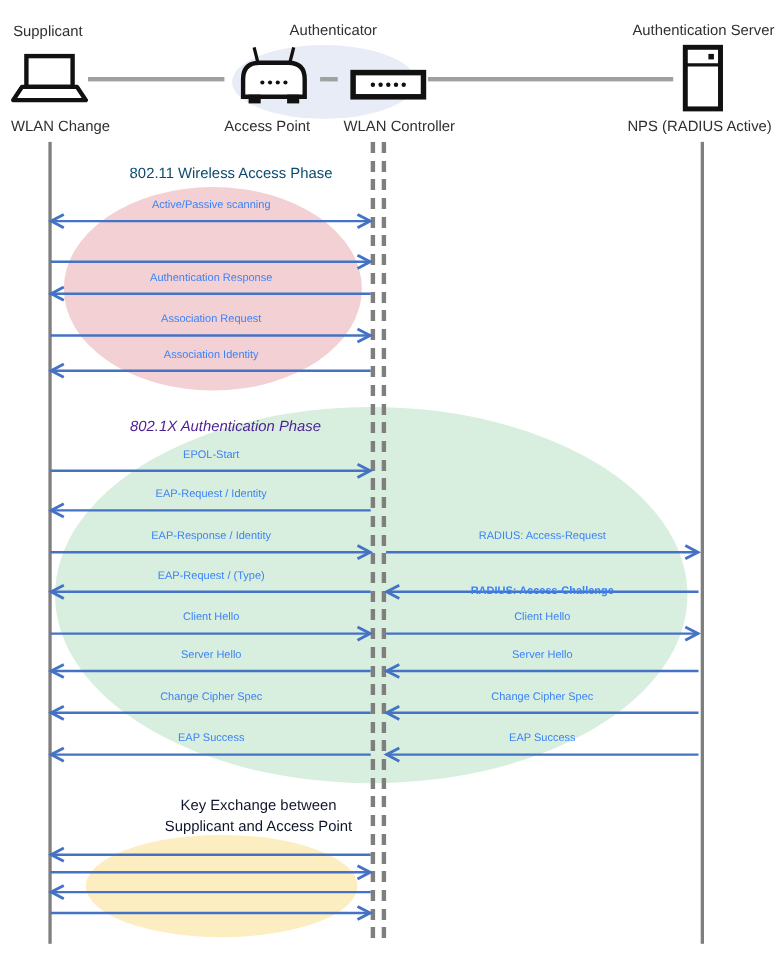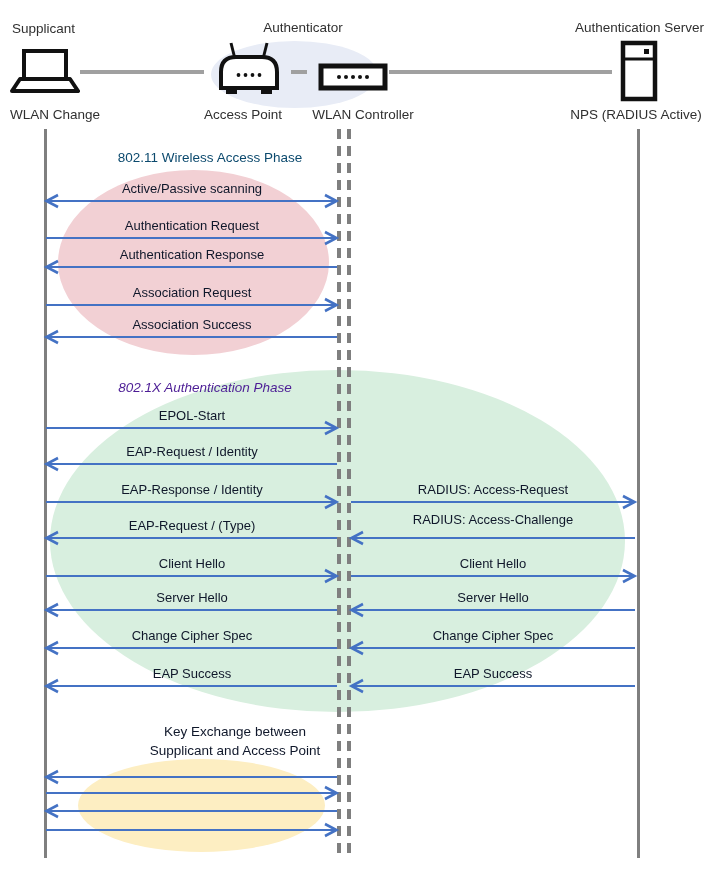--- a/index.html
+++ b/index.html
@@ -10,22 +10,22 @@
   .lifeline.solid{width:3px;background:#7f7f7f;}
   .lifeline.dashed{width:4px;
     background:repeating-linear-gradient(to bottom,#7f7f7f 0px,#7f7f7f 10px,transparent 10px,transparent 17px);}
   .connector{position:absolute;top:70px;height:4px;background:#a0a0a0;z-index:1;}
   .icon{position:absolute;z-index:2;}
   .role-label{position:absolute;font-size:13.5px;color:#303030;z-index:4;white-space:nowrap;}
   .dev-label{position:absolute;font-size:13.5px;color:#303030;z-index:4;white-space:nowrap;}
   .centered{transform:translateX(-50%);}
   .phase-title{position:absolute;font-size:13.5px;z-index:4;white-space:pre-line;
                text-align:center;line-height:19px;transform:translateX(-50%);}
-  .msg-label{position:absolute;width:300px;text-align:center;font-size:13px;
-             color:#0f172a;z-index:4;white-space:nowrap;}
+  .msg-label{position:absolute;width:300px;text-align:center;font-size:10px;
+             color:#3b82f6;z-index:4;white-space:nowrap;}
 </style>
 </head>
 <body>
 
 <div class="canvas" id="root">
 
   <div class="ellipse" style="left:211px;top:41px;width:167px;height:67px;background:#e8ecf6;"></div>
   <div class="ellipse" style="left:58px;top:170px;width:271px;height:185px;background:#f2d0d4;"></div>
   <div class="ellipse" style="left:50px;top:370px;width:575px;height:342px;background:#d8efdf;"></div>
   <div class="ellipse" style="left:78px;top:759px;width:247px;height:93px;background:#fdeec2;"></div>
@@ -88,36 +88,35 @@
 <svg width="293" height="18" style="position: absolute; left: 45px; top: 192px; overflow: visible; z-index: 3;">
       <line x1="1" y1="9" x2="292" y2="9" stroke="#4472c4" stroke-width="2.2"></line>
       <polyline points="280,3 291.5,9 280,15" fill="none" stroke="#4472c4" stroke-width="2.6"></polyline>
       <polyline points="13,3 1.5,9 13,15" fill="none" stroke="#4472c4" stroke-width="2.6"></polyline>
     </svg>
     <div class="msg-label" style="left: 42px; top: 181px;">Active/Passive scanning</div>
     <svg width="293" height="18" style="position: absolute; left: 45px; top: 229px; overflow: visible; z-index: 3;">
       <line x1="1" y1="9" x2="292" y2="9" stroke="#4472c4" stroke-width="2.2"></line>
       <polyline points="280,3 291.5,9 280,15" fill="none" stroke="#4472c4" stroke-width="2.6"></polyline>
     </svg>
-    <div class="msg-label" style="left: 42px; top: 218px;">Authentication Request</div>
     <svg width="293" height="18" style="position: absolute; left: 45px; top: 258px; overflow: visible; z-index: 3;">
       <line x1="1" y1="9" x2="292" y2="9" stroke="#4472c4" stroke-width="2.2"></line>
       <polyline points="13,3 1.5,9 13,15" fill="none" stroke="#4472c4" stroke-width="2.6"></polyline>
     </svg>
     <div class="msg-label" style="left: 42px; top: 247px;">Authentication Response</div>
     <svg width="293" height="18" style="position: absolute; left: 45px; top: 296px; overflow: visible; z-index: 3;">
       <line x1="1" y1="9" x2="292" y2="9" stroke="#4472c4" stroke-width="2.2"></line>
       <polyline points="280,3 291.5,9 280,15" fill="none" stroke="#4472c4" stroke-width="2.6"></polyline>
     </svg>
     <div class="msg-label" style="left: 42px; top: 285px;">Association Request</div>
     <svg width="293" height="18" style="position: absolute; left: 45px; top: 328px; overflow: visible; z-index: 3;">
       <line x1="1" y1="9" x2="292" y2="9" stroke="#4472c4" stroke-width="2.2"></line>
       <polyline points="13,3 1.5,9 13,15" fill="none" stroke="#4472c4" stroke-width="2.6"></polyline>
     </svg>
-    <div class="msg-label" style="left: 42px; top: 317px;">Association Success</div>
+    <div class="msg-label" style="left: 42px; top: 317px;">Association Identity</div>
     <svg width="293" height="18" style="position: absolute; left: 45px; top: 419px; overflow: visible; z-index: 3;">
       <line x1="1" y1="9" x2="292" y2="9" stroke="#4472c4" stroke-width="2.2"></line>
       <polyline points="280,3 291.5,9 280,15" fill="none" stroke="#4472c4" stroke-width="2.6"></polyline>
     </svg>
     <div class="msg-label" style="left: 42px; top: 408px;">EPOL-Start</div>
     <svg width="293" height="18" style="position: absolute; left: 45px; top: 455px; overflow: visible; z-index: 3;">
       <line x1="1" y1="9" x2="292" y2="9" stroke="#4472c4" stroke-width="2.2"></line>
       <polyline points="13,3 1.5,9 13,15" fill="none" stroke="#4472c4" stroke-width="2.6"></polyline>
     </svg>
     <div class="msg-label" style="left: 42px; top: 444px;">EAP-Request / Identity</div>
@@ -133,21 +132,21 @@
     <div class="msg-label" style="left: 343px; top: 482px;">RADIUS: Access-Request</div>
     <svg width="293" height="18" style="position: absolute; left: 45px; top: 529px; overflow: visible; z-index: 3;">
       <line x1="1" y1="9" x2="292" y2="9" stroke="#4472c4" stroke-width="2.2"></line>
       <polyline points="13,3 1.5,9 13,15" fill="none" stroke="#4472c4" stroke-width="2.6"></polyline>
     </svg>
     <div class="msg-label" style="left: 42px; top: 518px;">EAP-Request / (Type)</div>
     <svg width="286" height="18" style="position: absolute; left: 350px; top: 529px; overflow: visible; z-index: 3;">
       <line x1="1" y1="9" x2="285" y2="9" stroke="#4472c4" stroke-width="2.2"></line>
       <polyline points="13,3 1.5,9 13,15" fill="none" stroke="#4472c4" stroke-width="2.6"></polyline>
     </svg>
-    <div class="msg-label" style="left: 343px; top: 512px;">RADIUS: Access-Challenge</div>
+    <div class="msg-label" style="left: 343px; top: 532px; font-weight: bold;">RADIUS: Access-Challenge</div>
     <svg width="293" height="18" style="position: absolute; left: 45px; top: 567px; overflow: visible; z-index: 3;">
       <line x1="1" y1="9" x2="292" y2="9" stroke="#4472c4" stroke-width="2.2"></line>
       <polyline points="280,3 291.5,9 280,15" fill="none" stroke="#4472c4" stroke-width="2.6"></polyline>
     </svg>
     <div class="msg-label" style="left: 42px; top: 556px;">Client Hello</div>
     <svg width="286" height="18" style="position: absolute; left: 350px; top: 567px; overflow: visible; z-index: 3;">
       <line x1="1" y1="9" x2="285" y2="9" stroke="#4472c4" stroke-width="2.2"></line>
       <polyline points="273,3 284.5,9 273,15" fill="none" stroke="#4472c4" stroke-width="2.6"></polyline>
     </svg>
     <div class="msg-label" style="left: 343px; top: 556px;">Client Hello</div>

